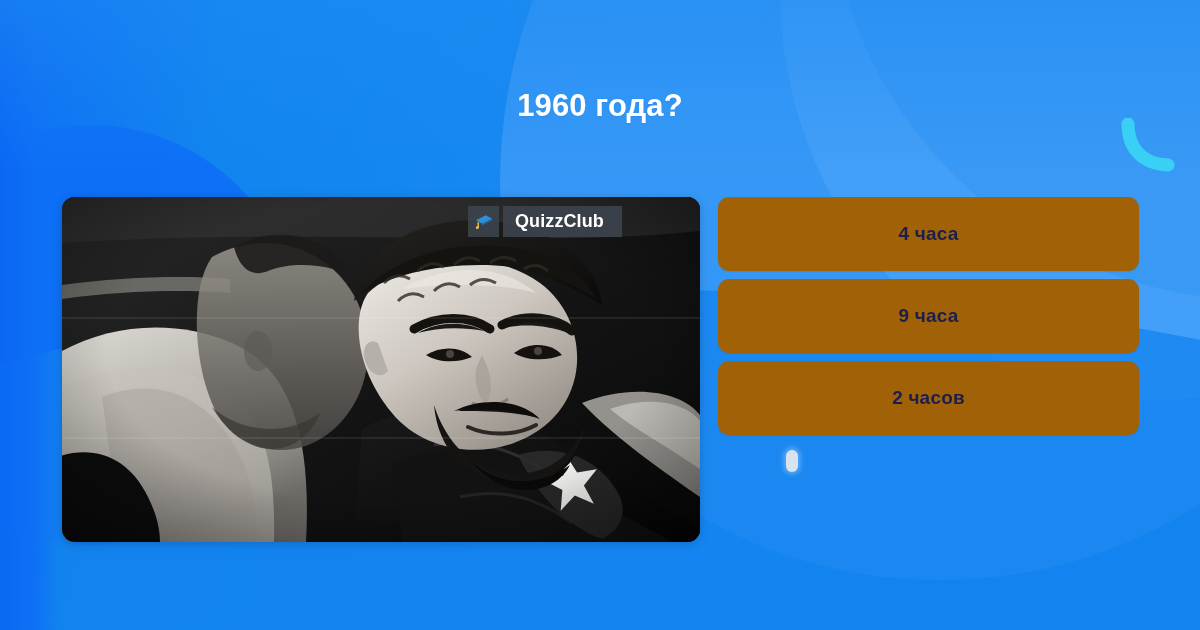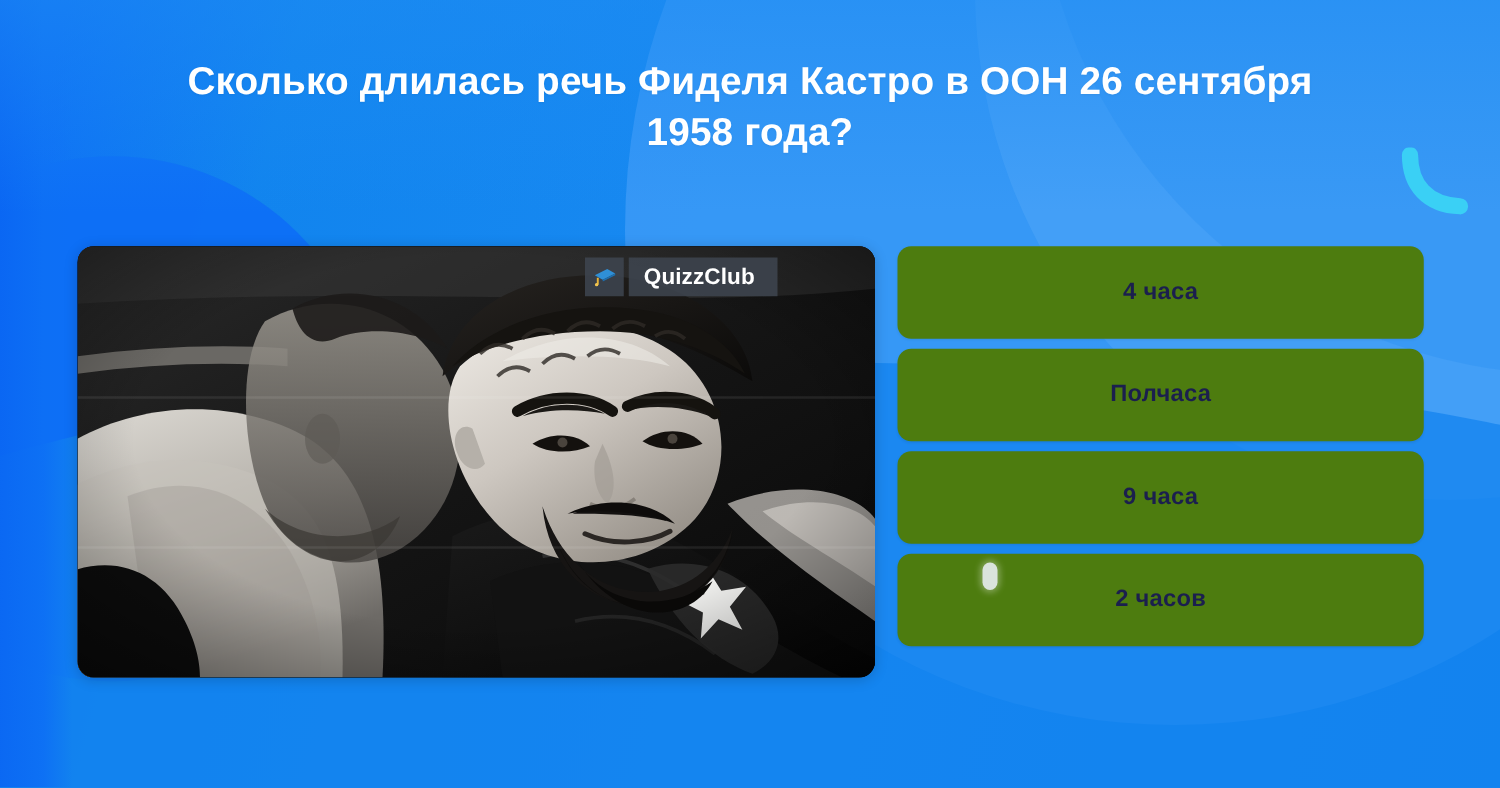--- a/index.html
+++ b/index.html
@@ -190,21 +190,21 @@
     top: 197px;
     width: 421px;
     display: flex;
     flex-direction: column;
     gap: 8px;
   }
 
   .answer {
     height: 74px;
     border-radius: 11px;
-    background: #4d7c0f;
+    background: #a16207;
     color: #1b1f4e;
     font-size: 19px;
     font-weight: 700;
     display: flex;
     align-items: center;
     justify-content: center;
     letter-spacing: .2px;
     box-shadow: 0 1px 2px rgba(0,0,0,.07);
     user-select: none;
   }
@@ -239,23 +239,22 @@
     <div class="bg-top-soft"></div>
   </div>
 
   <div class="swoosh">
     <svg viewBox="0 0 62 58" xmlns="http://www.w3.org/2000/svg">
       <path d="M10 6 C 10 30, 24 46, 50 47" fill="none" stroke="#3ad0f5" stroke-width="13" stroke-linecap="round"></path>
     </svg>
   </div>
 
   <div class="title">
-    <span>Сколько длилась речь Фиделя Кастро в ООН 26 сентября</span>
     <br>
-    <span>1958 года?</span>
+    <span>1960 года?</span>
   </div>
 
   <div class="photo-card">
     <div class="photo-art">
       <svg viewBox="0 0 638 345" preserveAspectRatio="xMidYMid slice" xmlns="http://www.w3.org/2000/svg">
         <defs>
           <linearGradient id="bgWall" x1="0" y1="0" x2="1" y2="1">
             <stop offset="0%" stop-color="#2a2a2a"></stop>
             <stop offset="45%" stop-color="#161616"></stop>
             <stop offset="100%" stop-color="#080808"></stop>
@@ -385,23 +384,20 @@
       </svg>
     </div>
     <div class="wm-label">QuizzClub</div>
   </div>
 
   <div class="answers">
     <div class="answer">
       <span>4 часа</span>
     </div>
     <div class="answer">
-      <span>Полчаса</span>
-    </div>
-    <div class="answer">
       <span>9 часа</span>
     </div>
     <div class="answer">
       <span>2 часов</span>
     </div>
   </div>
 
   <div class="caret-nub"></div>
 
 </div>

